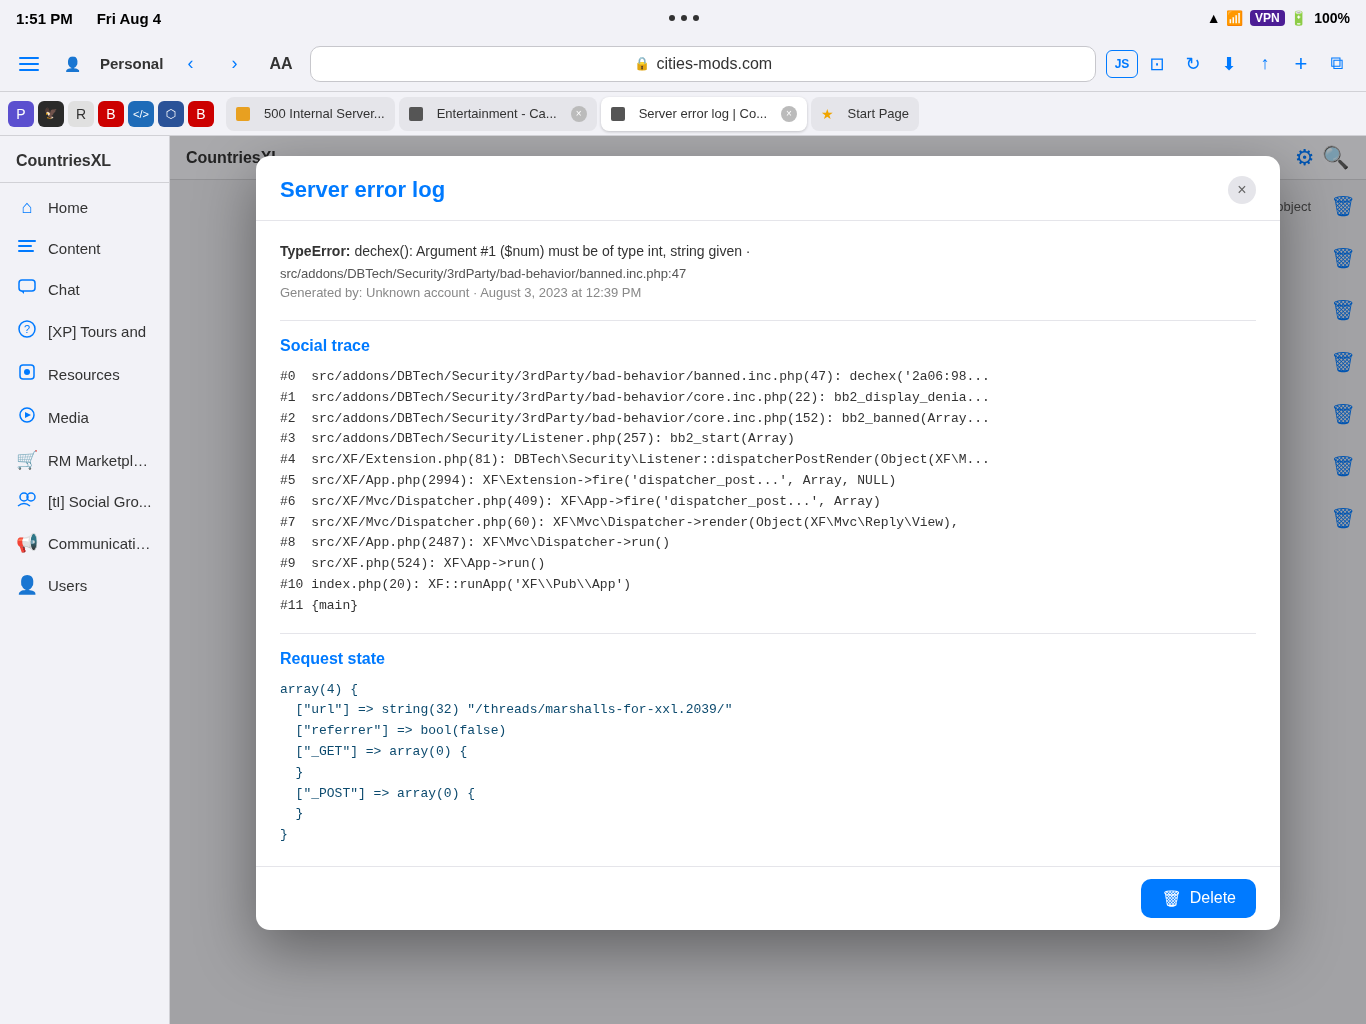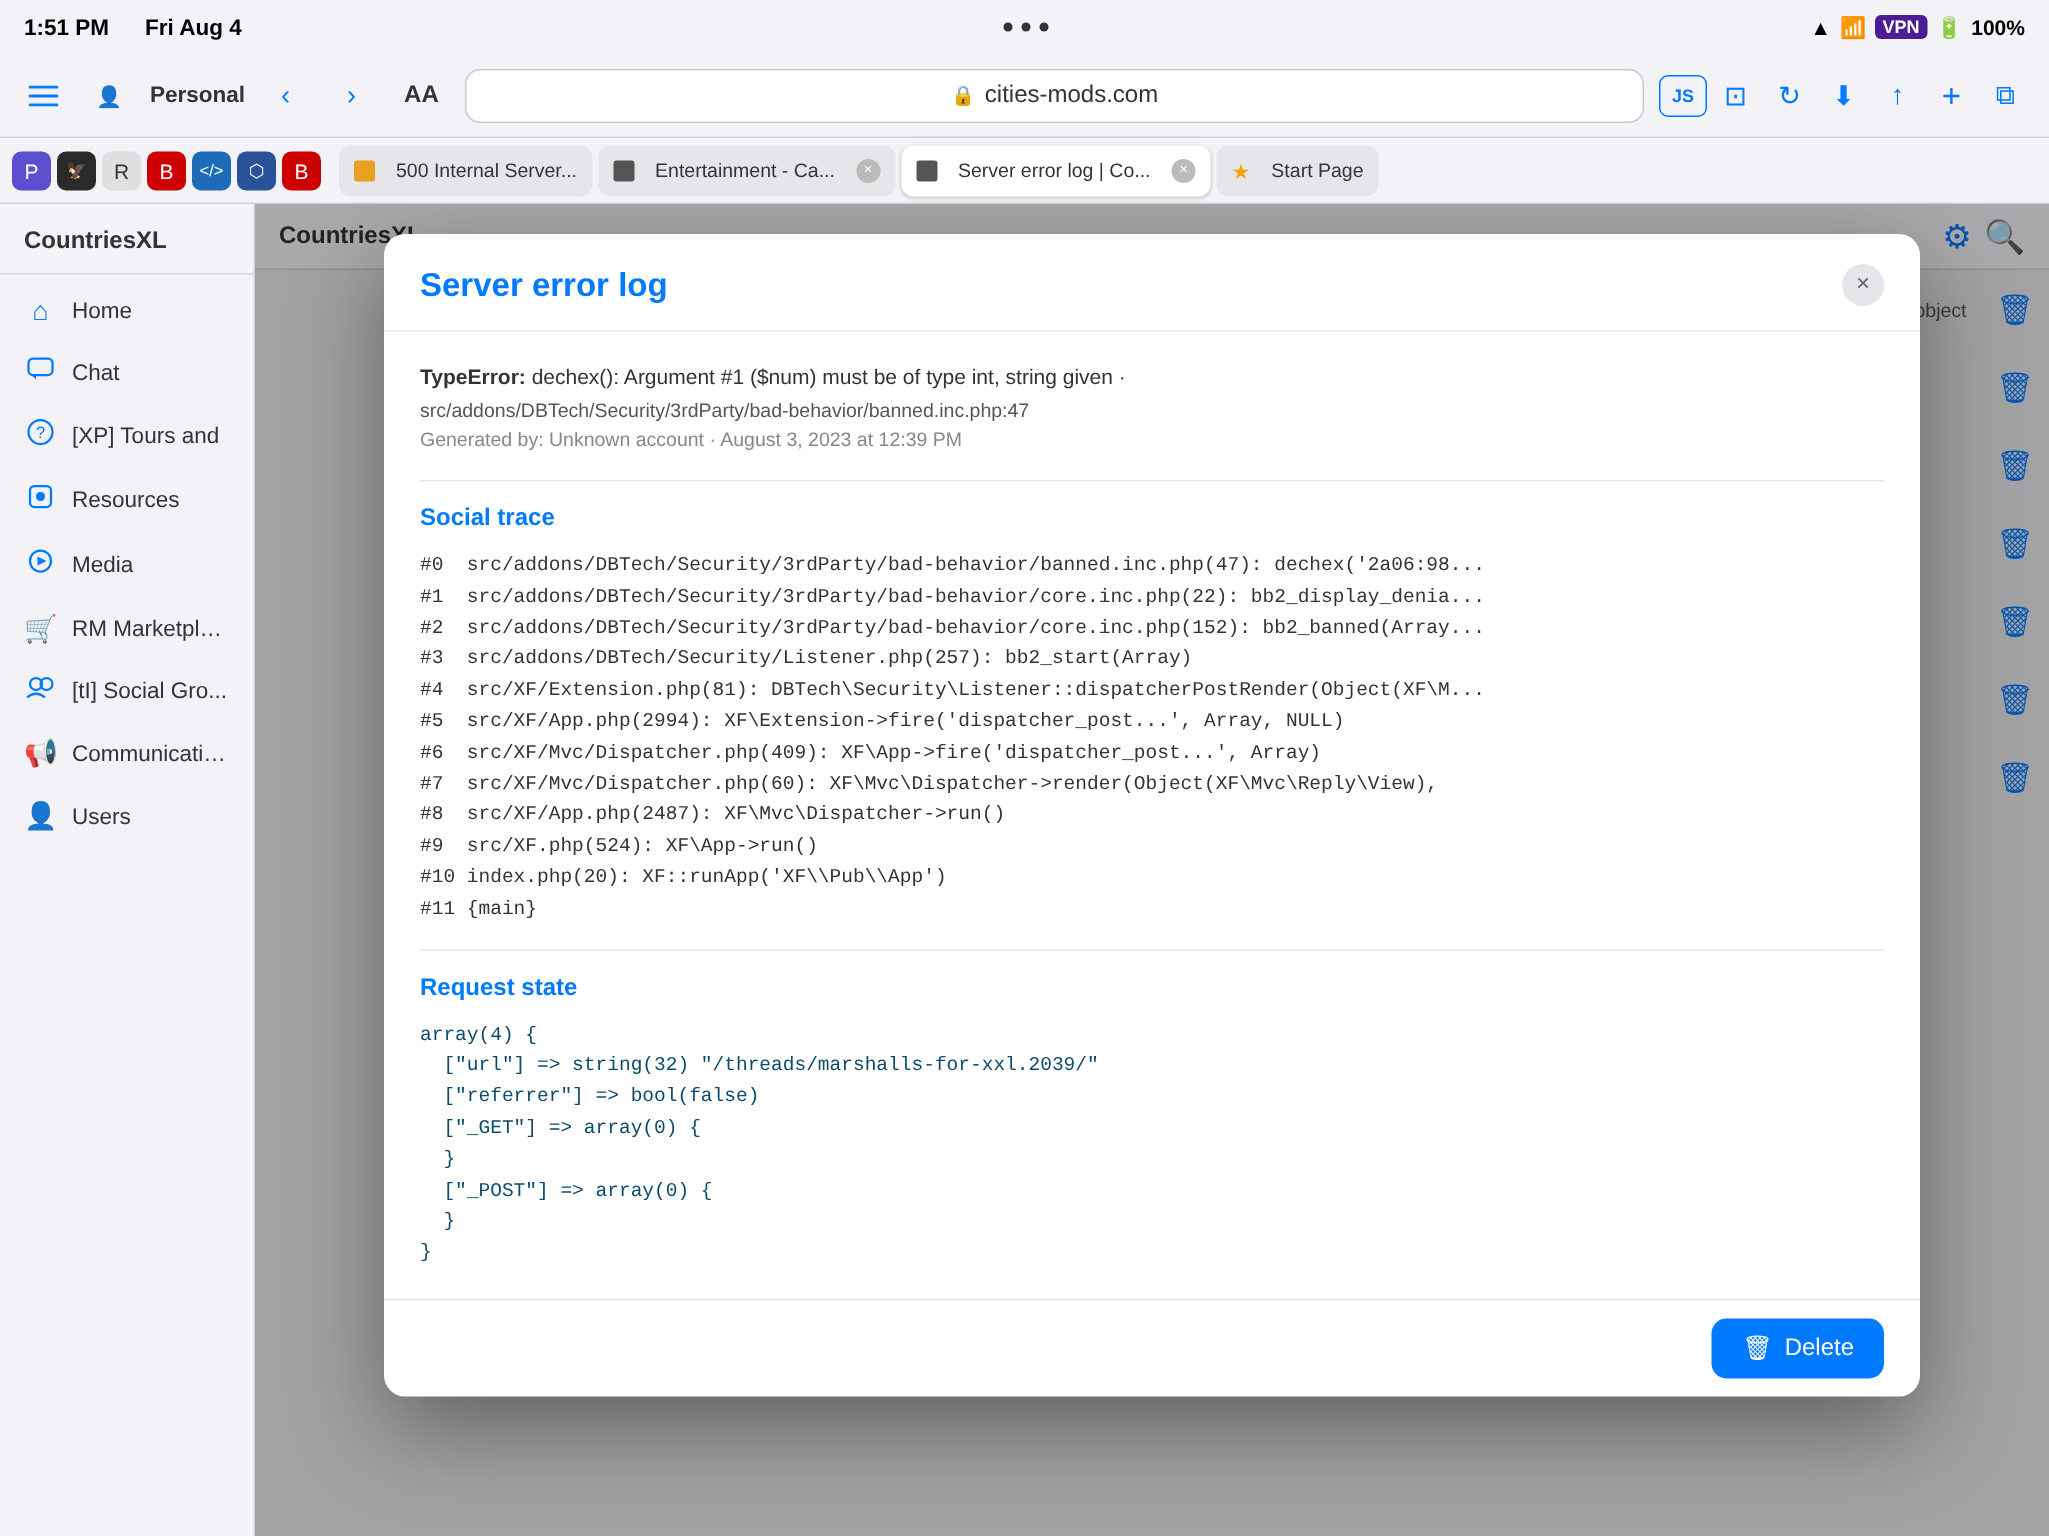--- a/index.html
+++ b/index.html
@@ -382,20 +382,30 @@
   <div class="sidebar">
     <div class="sidebar-header">CountriesXL</div>
     <div class="sidebar-divider"></div>
 
     <div class="sidebar-item">
       <span class="icon">⌂</span>
       <span class="label">Home</span>
     </div>
     <div class="sidebar-item">
       <span class="icon">
+        <svg width="18" height="14" viewBox="0 0 18 14">
+            <rect y="0" width="18" height="2" rx="1" fill="#007aff"></rect>
+            <rect y="5" width="14" height="2" rx="1" fill="#007aff"></rect>
+            <rect y="10" width="16" height="2" rx="1" fill="#007aff"></rect>
+          </svg>
+      </span>
+      <span class="label">Content</span>
+    </div>
+    <div class="sidebar-item">
+      <span class="icon">
         <svg width="18" height="16" viewBox="0 0 18 16">
             <rect x="1" y="1" width="16" height="11" rx="3" fill="none" stroke="#007aff" stroke-width="1.5"></rect>
             <polygon points="3,12 6,15 6,12" fill="#007aff"></polygon>
           </svg>
       </span>
       <span class="label">Chat</span>
     </div>
     <div class="sidebar-item">
       <span class="icon">
         <svg width="18" height="18" viewBox="0 0 18 18">

